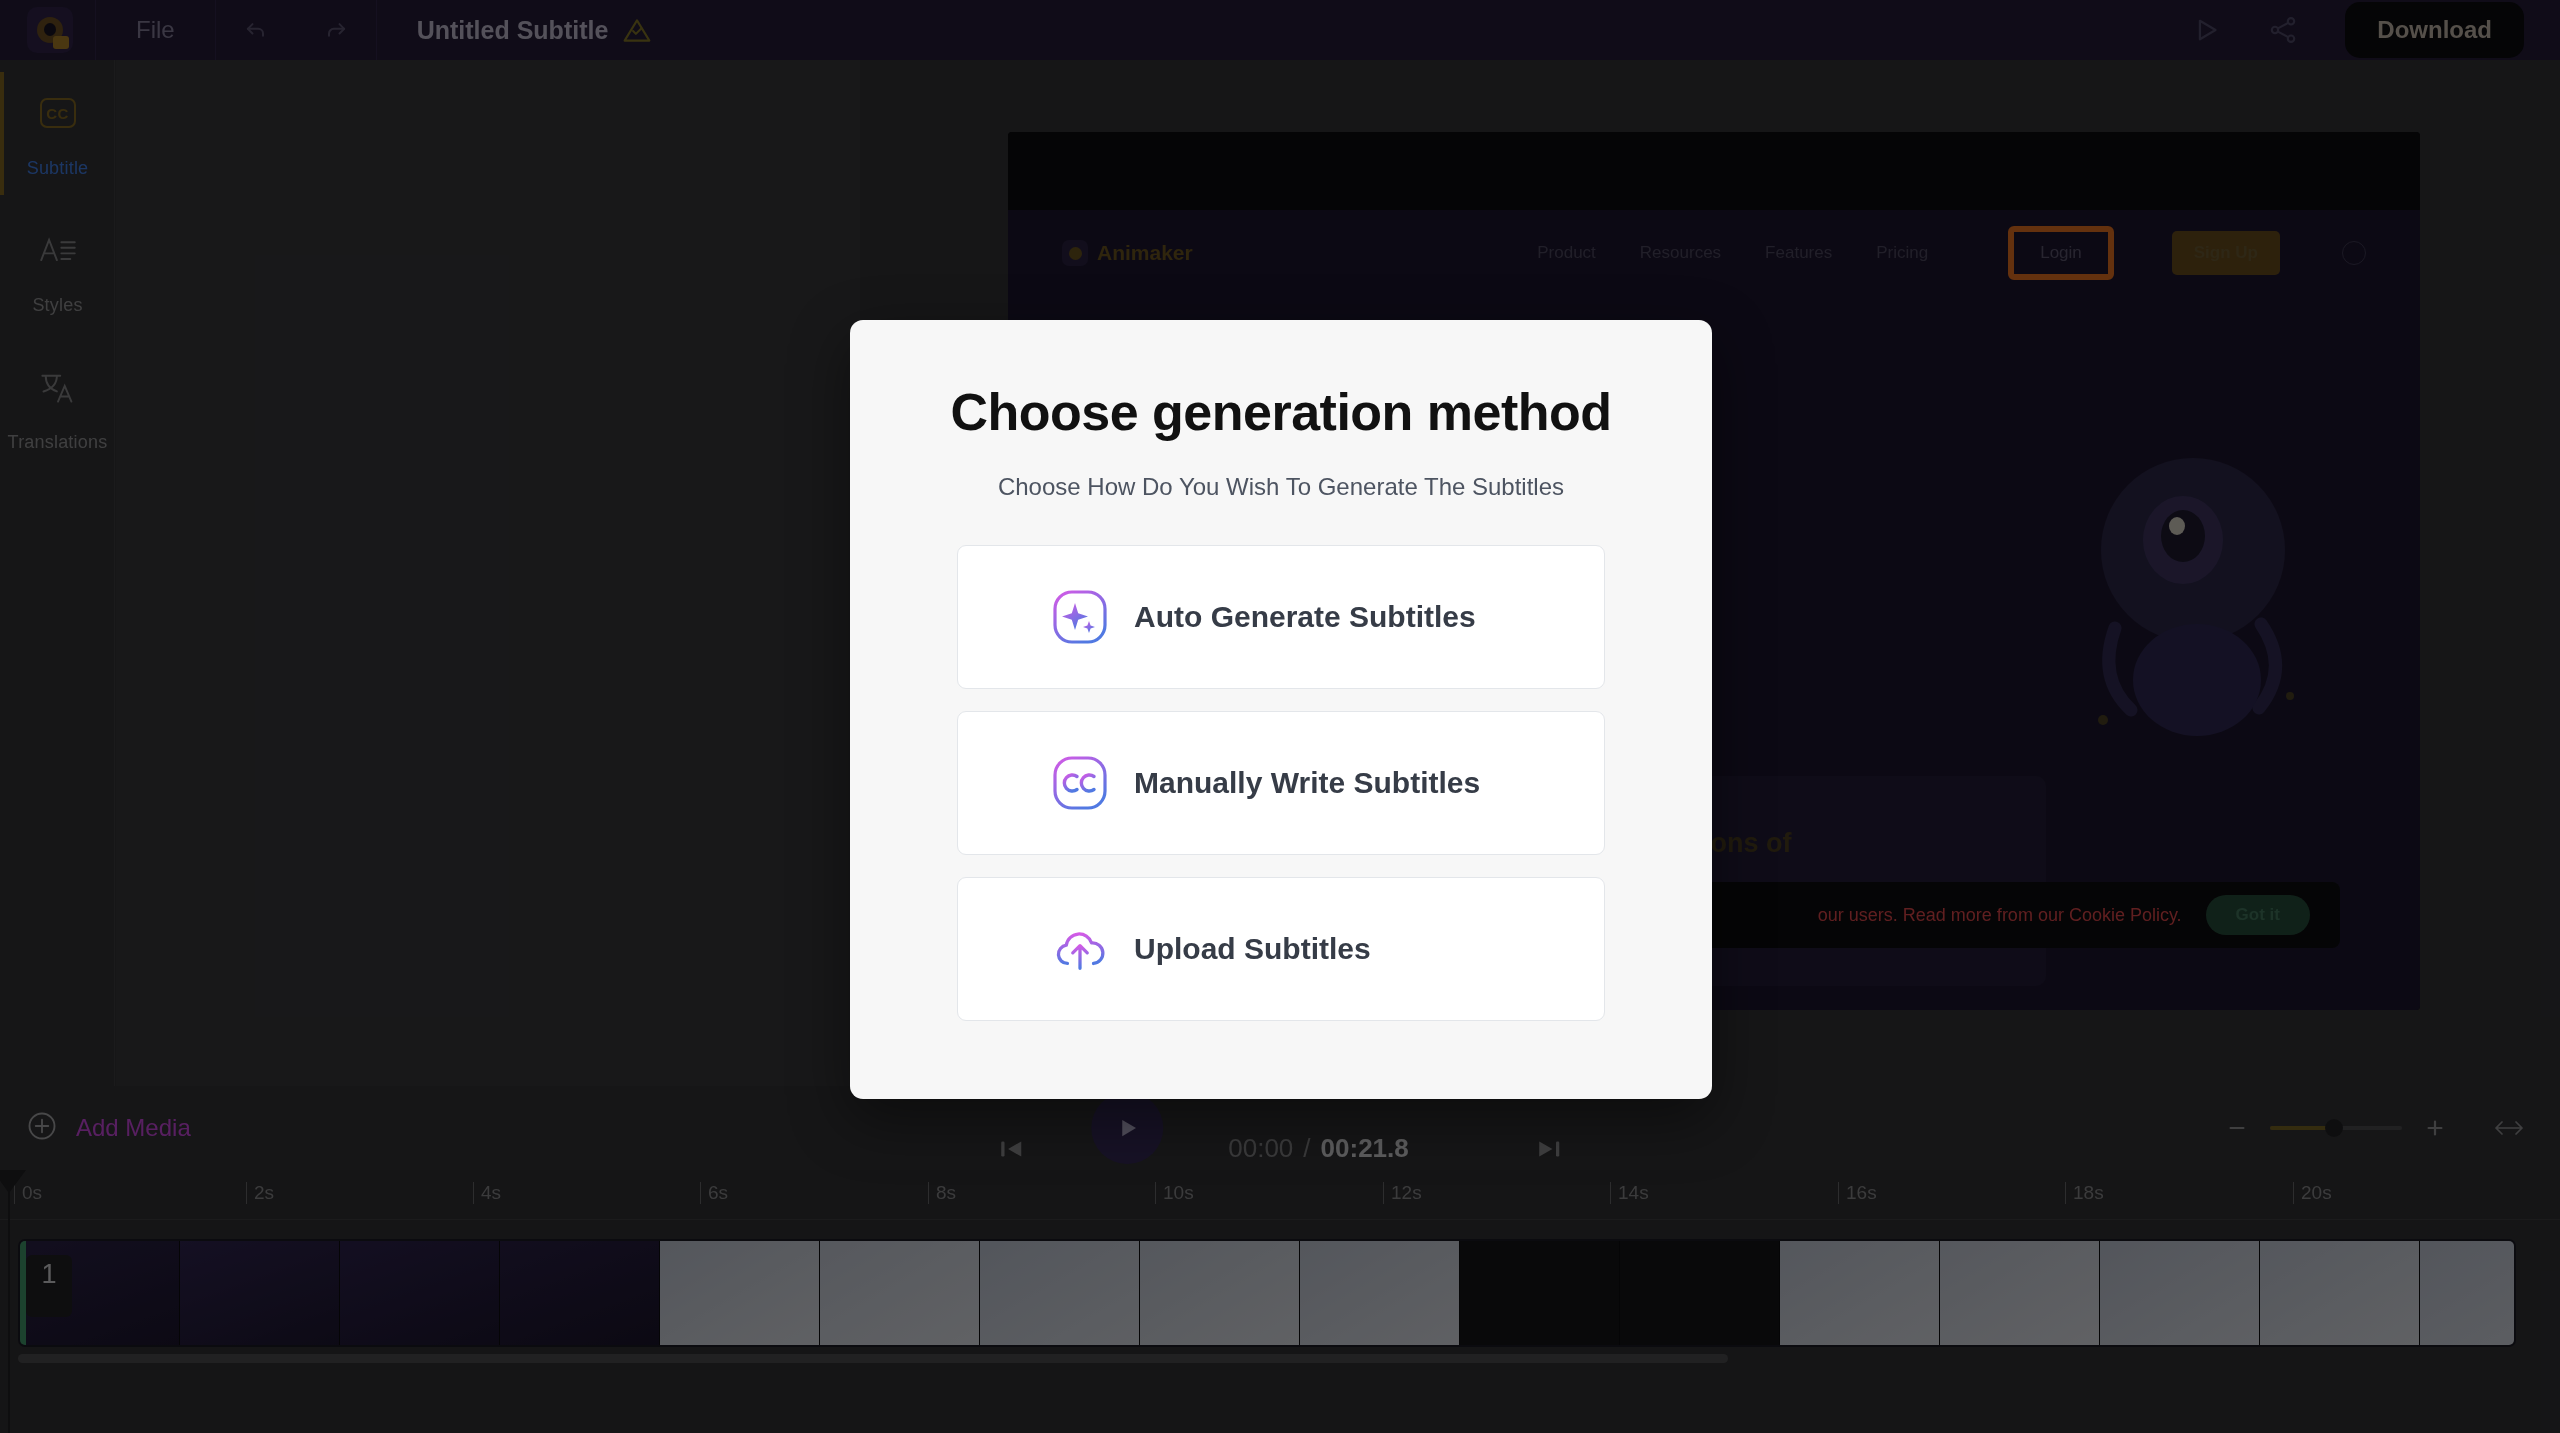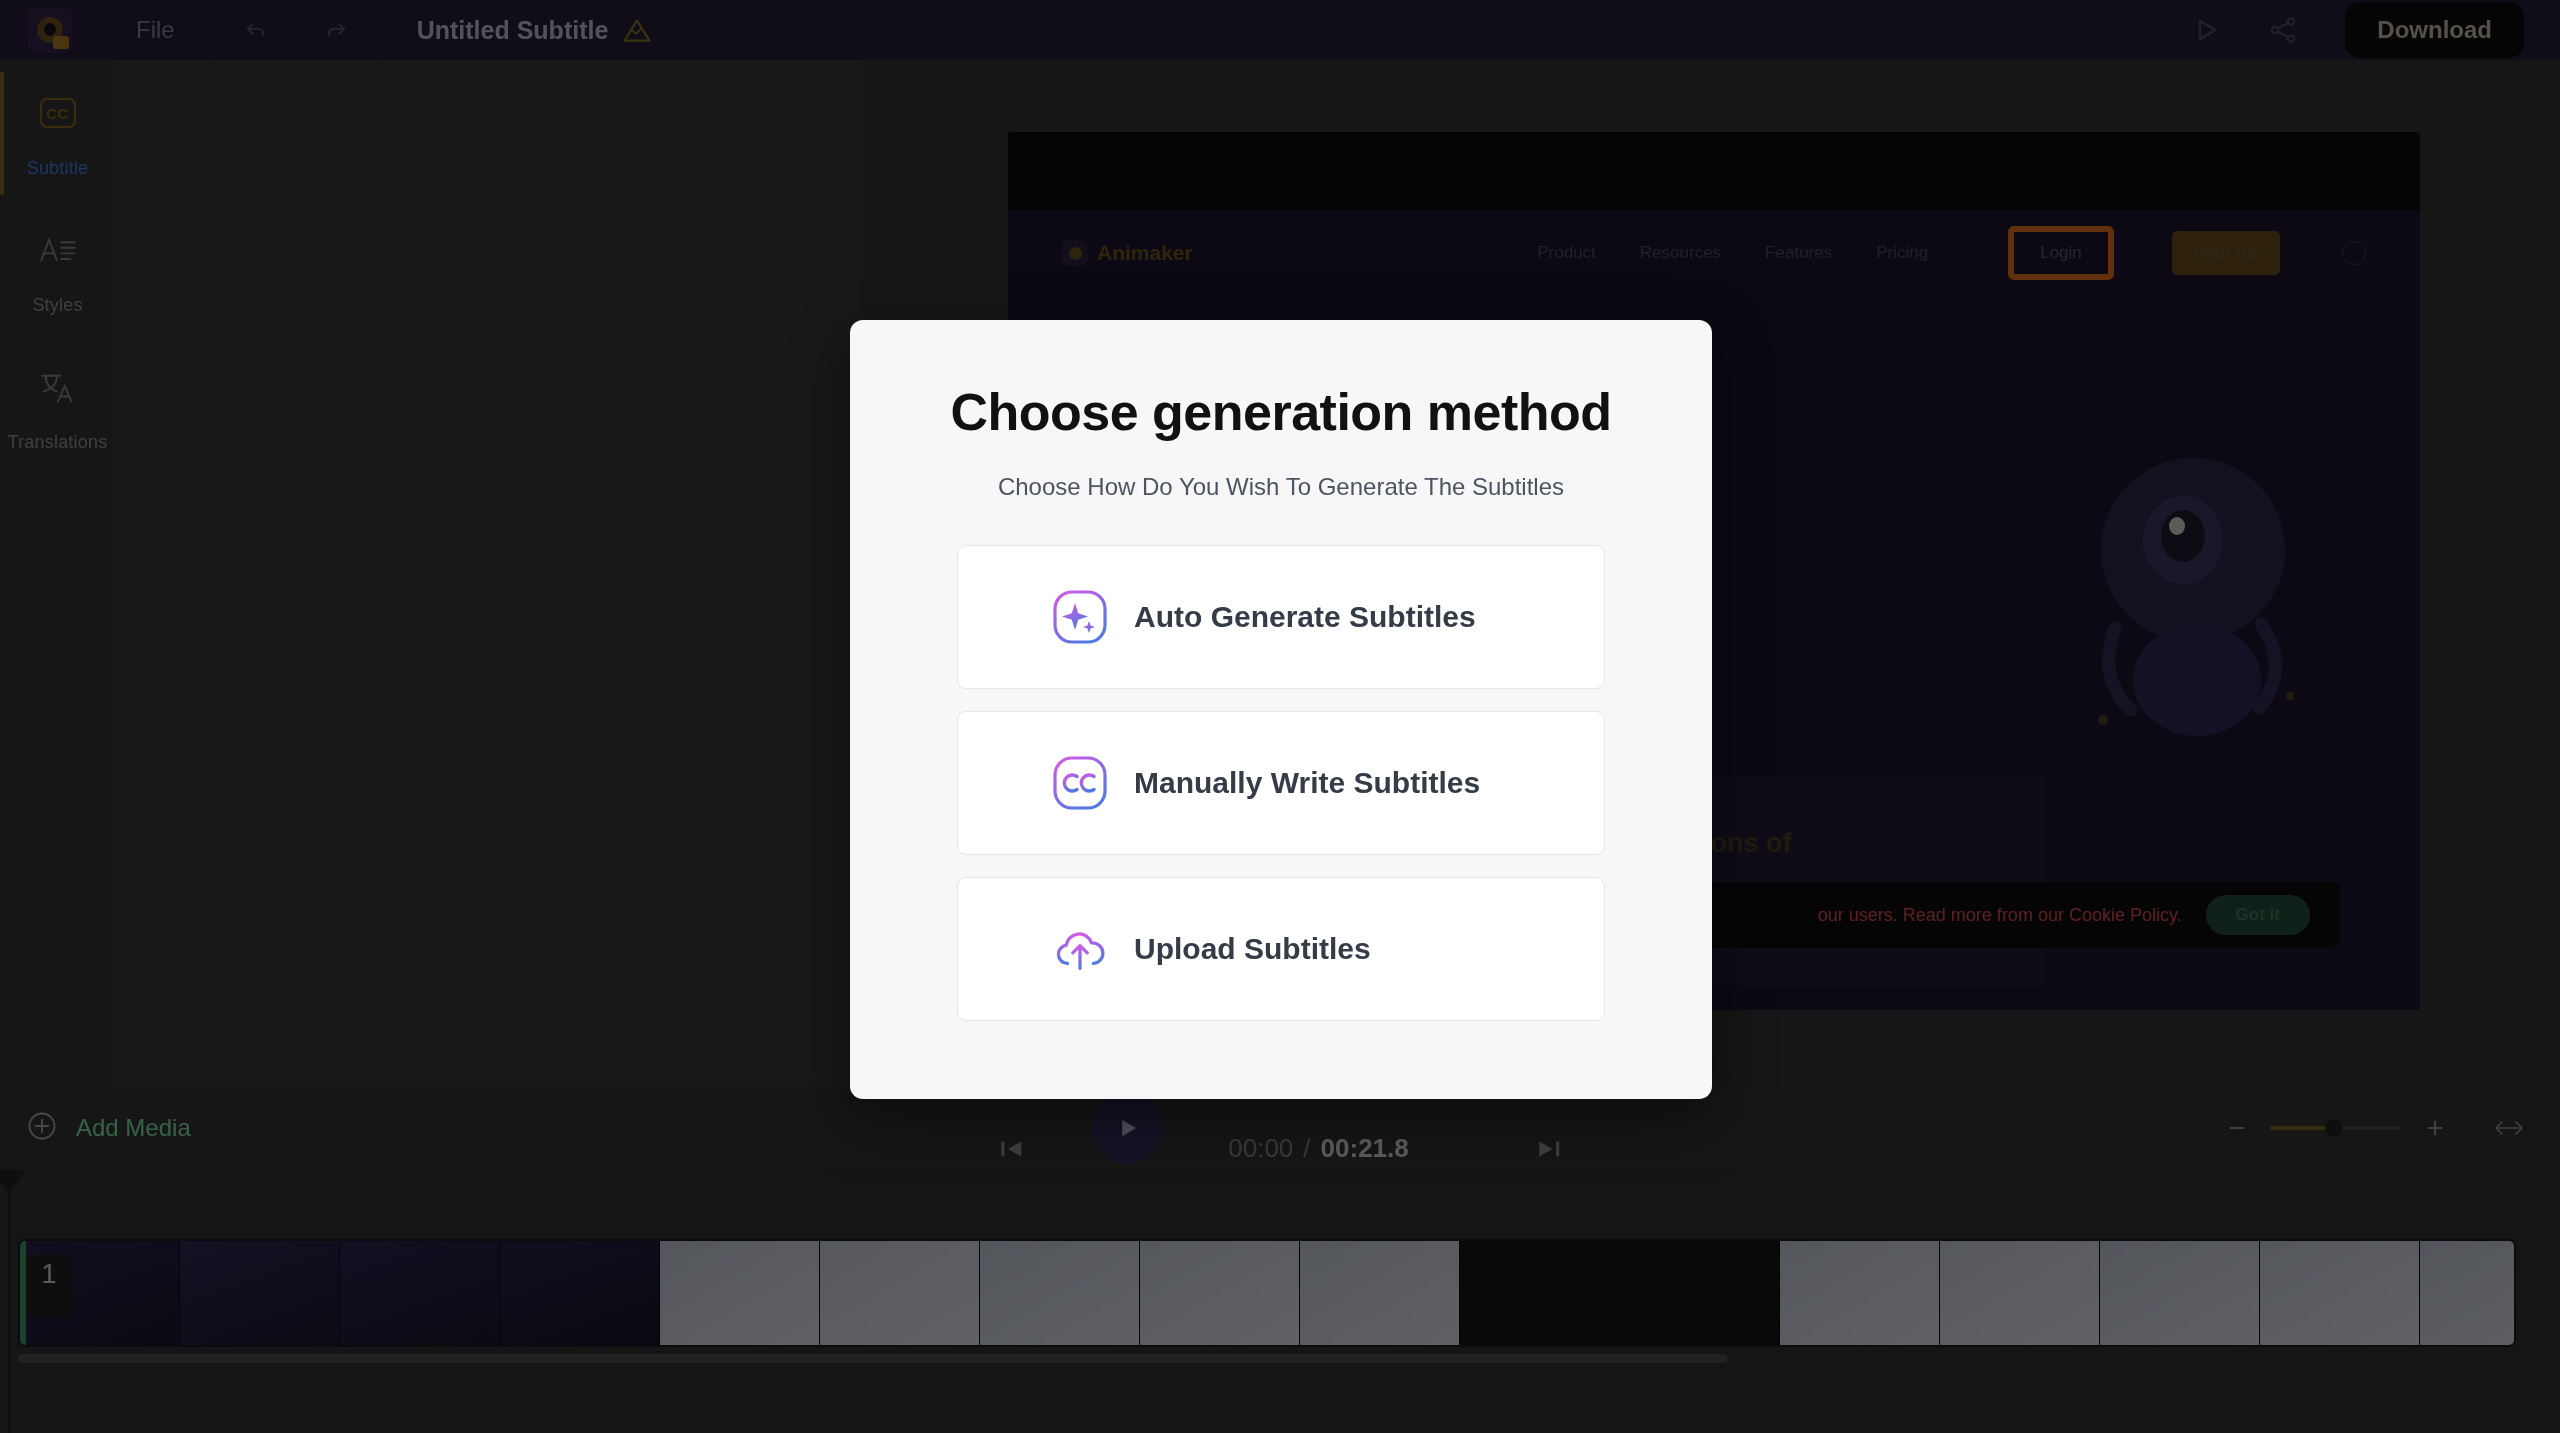--- a/index.html
+++ b/index.html
@@ -137,21 +137,21 @@
     background:#1f4a33; color:#3f7a5b; font-size:17px; font-weight:700;
     padding:10px 30px; border-radius:20px;
   }
 
   
   .bottombar{
     position:absolute; left:0; top:1086px; width:2560px; height:84px;
     background:#2e2e2e; display:flex; align-items:center;
   }
   .addmedia{ display:flex; align-items:center; gap:19px; margin-left:27px; cursor:pointer;}
-  .addmedia-lbl{ font-size:24px; color:#86efac;}
+  .addmedia-lbl{ font-size:24px; color:#d946ef;}
   .transport{
     position:absolute; left:50%; transform:translateX(-50%);
     display:flex; align-items:flex-end; gap:65px;
   }
   .tp-btn{ cursor:pointer; display:flex; align-items:center; justify-content:center;}
   .playbtn{
     width:72px;height:72px;border-radius:50%;background:#312255;
     display:flex;align-items:center;justify-content:center;cursor:pointer;
   }
   .timecode{ font-size:26px; color:#8c8c8c; display:flex; gap:10px; align-items:baseline;}
@@ -412,20 +412,33 @@
       </span>
       <span class="zoom-ico" style="margin-left:26px">
         <svg width="30" height="26" viewBox="0 0 30 26" fill="none" stroke="#9a9a9a" stroke-width="1.7" stroke-linecap="round" stroke-linejoin="round">
             <path d="M8 7 2 13l6 6M22 7l6 6-6 6M2 13h26"></path>
           </svg>
       </span>
     </div>
   </div>
 
   <div class="timeline">
+    <div class="ruler">
+      <span class="tick" style="left:14px">0s</span>
+      <span class="tick" style="left:246px">2s</span>
+      <span class="tick" style="left:473px">4s</span>
+      <span class="tick" style="left:700px">6s</span>
+      <span class="tick" style="left:928px">8s</span>
+      <span class="tick" style="left:1155px">10s</span>
+      <span class="tick" style="left:1383px">12s</span>
+      <span class="tick" style="left:1610px">14s</span>
+      <span class="tick" style="left:1838px">16s</span>
+      <span class="tick" style="left:2065px">18s</span>
+      <span class="tick" style="left:2293px">20s</span>
+    </div>
     <div class="playhead"></div>
 
     <div class="track-wrap">
       <div class="strip">
         <div class="sel-edge"></div>
         <div class="clip-num">1</div>
 
         <div class="thumb" style="background:linear-gradient(160deg,#241942,#140d26)"></div>
         <div class="thumb" style="background:linear-gradient(160deg,#2a1d4d,#160f29)"></div>
         <div class="thumb" style="background:linear-gradient(160deg,#271a49,#150e28)"></div>

